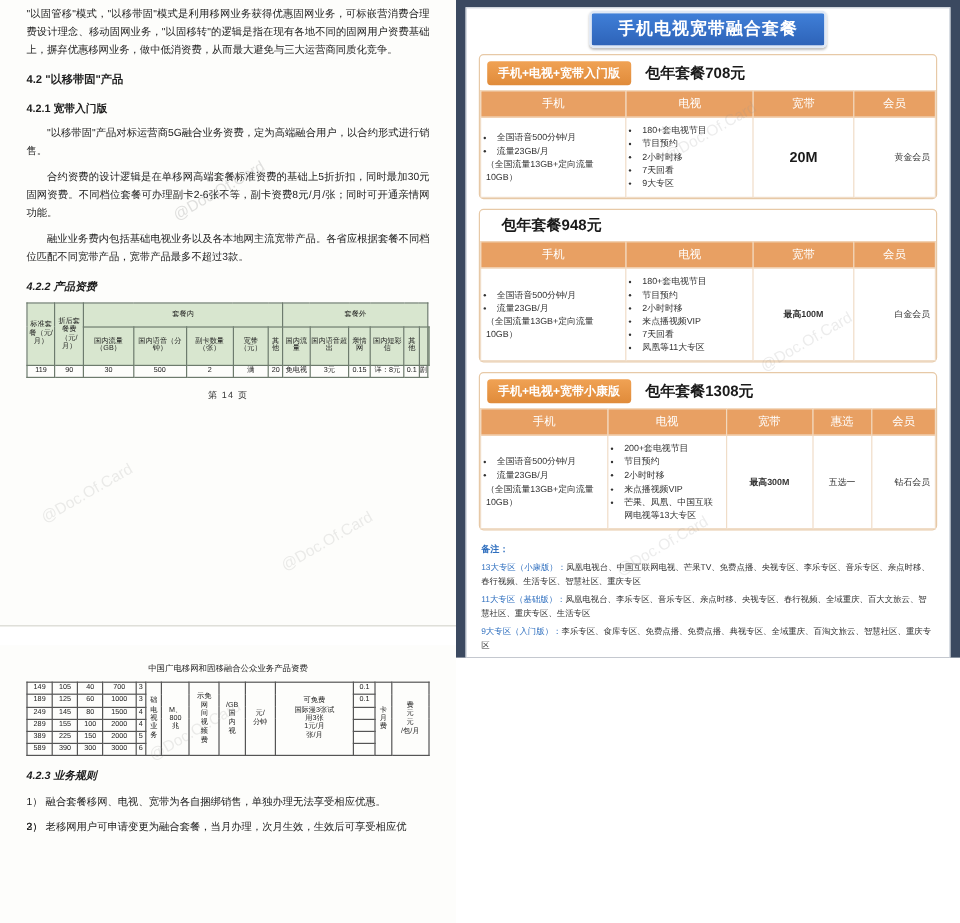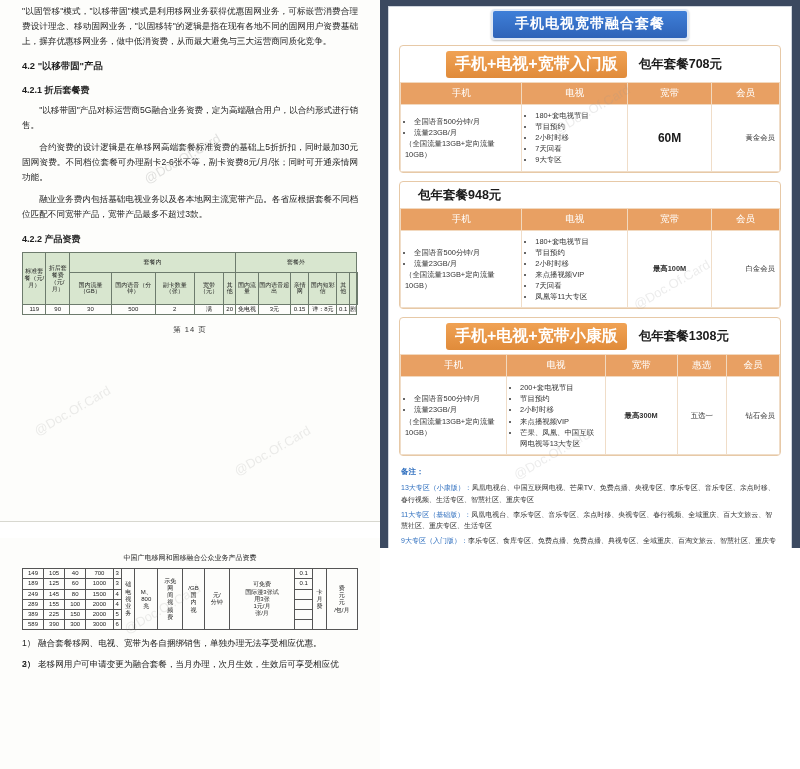--- a/index.html
+++ b/index.html
@@ -31,21 +31,21 @@
     color: #1c1c1c;
   }
   .doc-page.top { height: 522px; border-bottom: 1px solid #d8d8d0; }
   .gap { height: 16px; background: #ffffff; }
   .doc-page.bottom { height: 231px; }
 
   .p { margin: 0 0 7px 0; text-align: justify; text-justify: inter-ideograph; }
   .p.indent { text-indent: 2em; }
   .h2 { font-weight: bold; font-size: 9.4px; margin: 9px 0 6px 0; }
   .h3 { font-weight: bold; font-size: 9px; margin: 8px 0 5px 0; }
-  .h3i { font-weight: bold; font-size: 9px; margin: 9px 0 5px 0; }
+  .h3i { font-weight: bold; font-style: italic; font-size: 9px; margin: 9px 0 5px 0; }
 
   
   table.tbl { border-collapse: collapse; width: 100%; font-size: 6px; margin-top: 2px; }
   table.tbl td, table.tbl th {
     border: 0.7px solid #6d7b6d;
     text-align: center;
     vertical-align: middle;
     padding: 1px 0;
     line-height: 1.15;
     font-weight: normal;
@@ -90,22 +90,22 @@
     padding: 4px 22px 5px 22px;
     border-radius: 4px;
     border: 2px solid #dfe8f5;
     box-shadow: 0 1px 2px rgba(0,0,0,0.25);
   }
 
   .card { margin: 8px 10px 0 10px; border: 1px solid #e7c9a7; border-radius: 4px; background: #fff; }
   .card-head { display: flex; align-items: center; padding: 5px 6px 4px 6px; }
   .pill {
     background: linear-gradient(#f0a254, #e08b3a);
-    color: #fff; font-weight: bold; font-size: 16px;
-    padding: 3px 9px; border-radius: 3px; white-space: nowrap; margin-left: 40px;
+    color: #fff; font-weight: bold; font-size: 10px;
+    padding: 3px 9px; border-radius: 3px; white-space: nowrap;
   }
   .price { margin-left: 12px; font-weight: bold; font-size: 12.5px; color: #1a1a1a; }
 
   table.pk { border-collapse: collapse; width: 100%; table-layout: fixed; border-radius: 19px; }
   table.pk th {
     background: #e8a063; color: #fff; font-weight: normal; font-size: 9.5px;
     padding: 4px 0; border: 1px solid #f2d9bf; text-align: center;
   }
   table.pk td {
     border: 1px solid #f0ddc8; vertical-align: middle; font-size: 7.4px; color: #333;
@@ -140,21 +140,21 @@
 <body>
 
 <div class="page">
 
   <div class="left-col">
 
     <div class="doc-page top">
       <p class="p">"以固管移"模式，"以移带固"模式是利用移网业务获得优惠固网业务，可标嵌营消费合理费设计理念、移动固网业务，"以固移转"的逻辑是指在现有各地不同的固网用户资费基础上，摒弃优惠移网业务，做中低消资费，从而最大避免与三大运营商同质化竞争。</p>
 
       <div class="h2">4.2  "以移带固"产品</div>
-      <div class="h3">4.2.1  折后套餐费</div>
+      <div class="h3">4.2.1  宽带入门版</div>
 
       <p class="p indent">"以移带固"产品对标运营商5G融合业务资费，定为高端融合用户，以合约形式进行销售。</p>
       <p class="p indent">合约资费的设计逻辑是在单移网高端套餐标准资费的基础上5折折扣，同时最加30元固网资费。不同档位套餐可办理副卡2-6张不等，副卡资费8元/月/张；同时可开通亲情网功能。</p>
       <p class="p indent">融业业务费内包括基础电视业务以及各本地网主流宽带产品。各省应根据套餐不同档位匹配不同宽带产品，宽带产品最多不超过3款。</p>
 
       <div class="h3i">4.2.2  产品资费</div>
 
       <table class="tbl">
         <tbody>
             <tr>
@@ -261,20 +261,21 @@
           <td>589</td>
           <td>390</td>
           <td>300</td>
           <td>3000</td>
           <td>6</td>
           <td></td>
         </tr>
       </tbody>
         </table>
 
+      <div class="h3i">4.2.3  业务规则</div>
 
       <ol class="rules">
         <li>
           <span class="num">1）</span>
           <span>融合套餐移网、电视、宽带为各自捆绑销售，单独办理无法享受相应优惠。</span>
         </li>
         <li>
           <span class="num">2）</span>
         </li>
         <li>
@@ -317,21 +318,21 @@
             </td>
             <td>
               <ul>
                 <li>180+套电视节目</li>
                 <li>节目预约</li>
                 <li>2小时时移</li>
                 <li>7天回看</li>
                 <li>9大专区</li>
               </ul>
             </td>
-            <td class="speed plain">60M</td>
+            <td class="speed plain">20M</td>
             <td class="memb">黄金会员</td>
           </tr>
         </tbody>
           </table>
       </div>
 
       <div class="card">
         <div class="card-head">
           <span class="price">包年套餐948元</span>
         </div>

